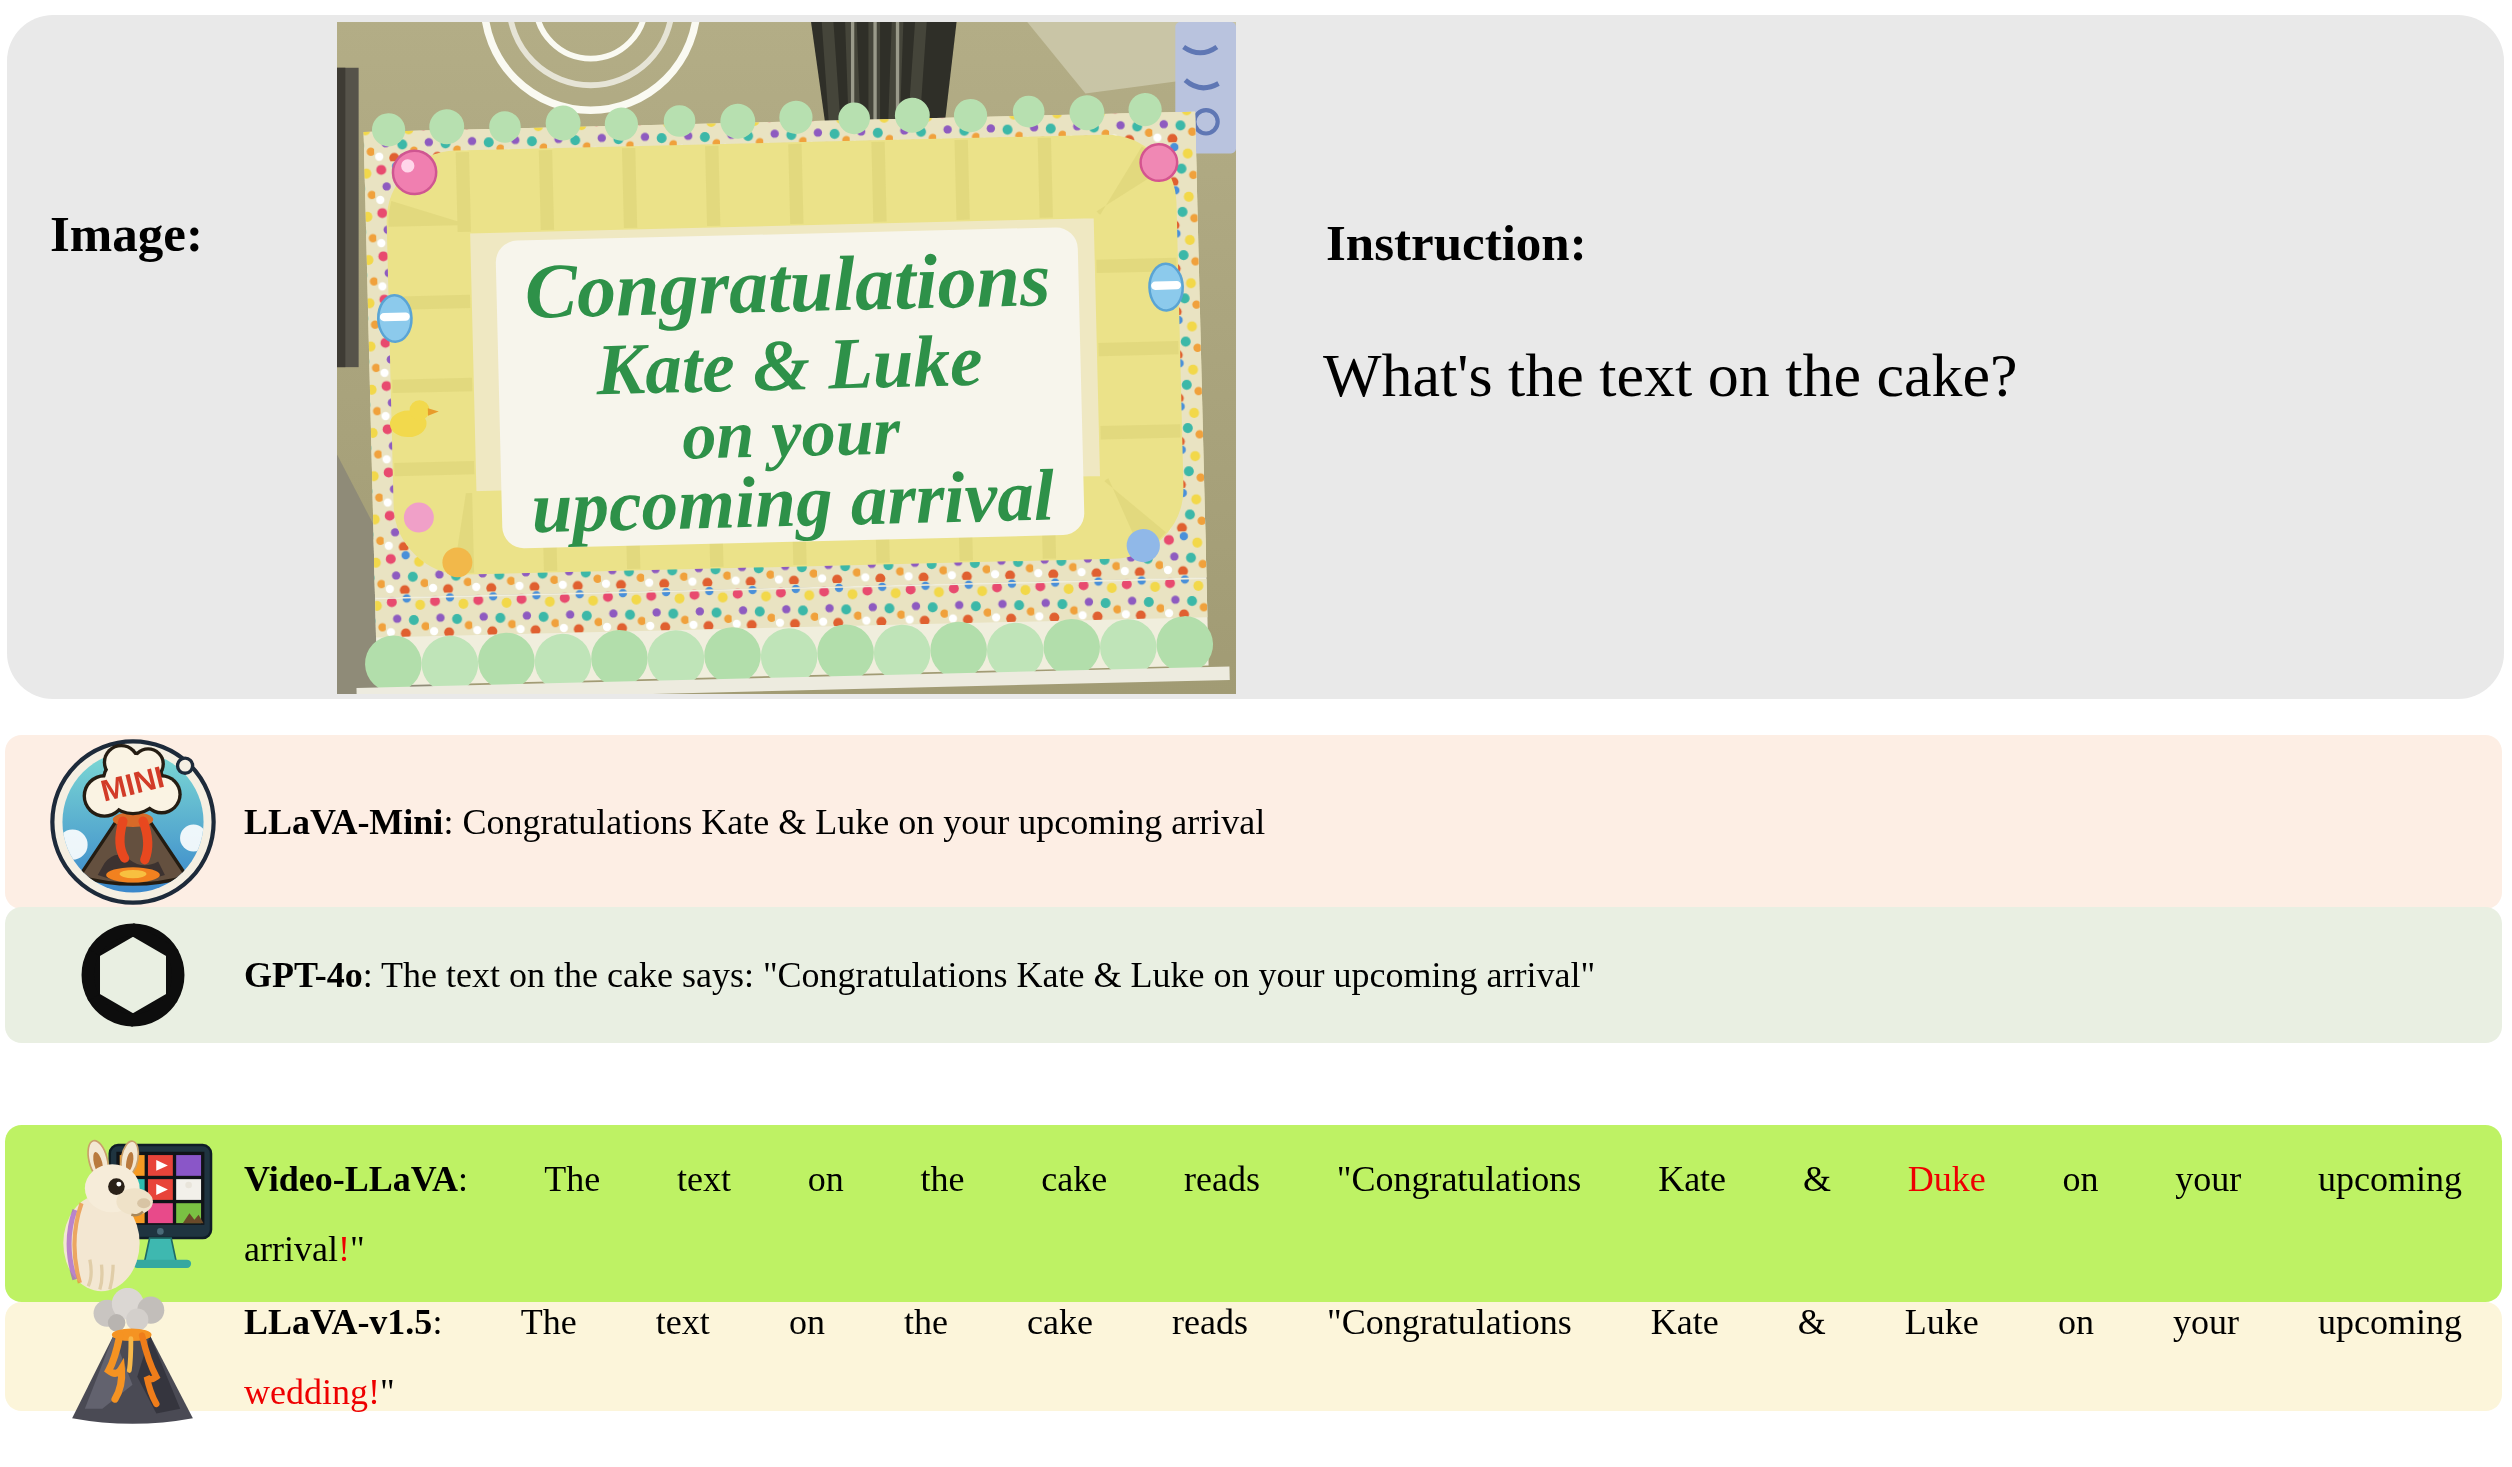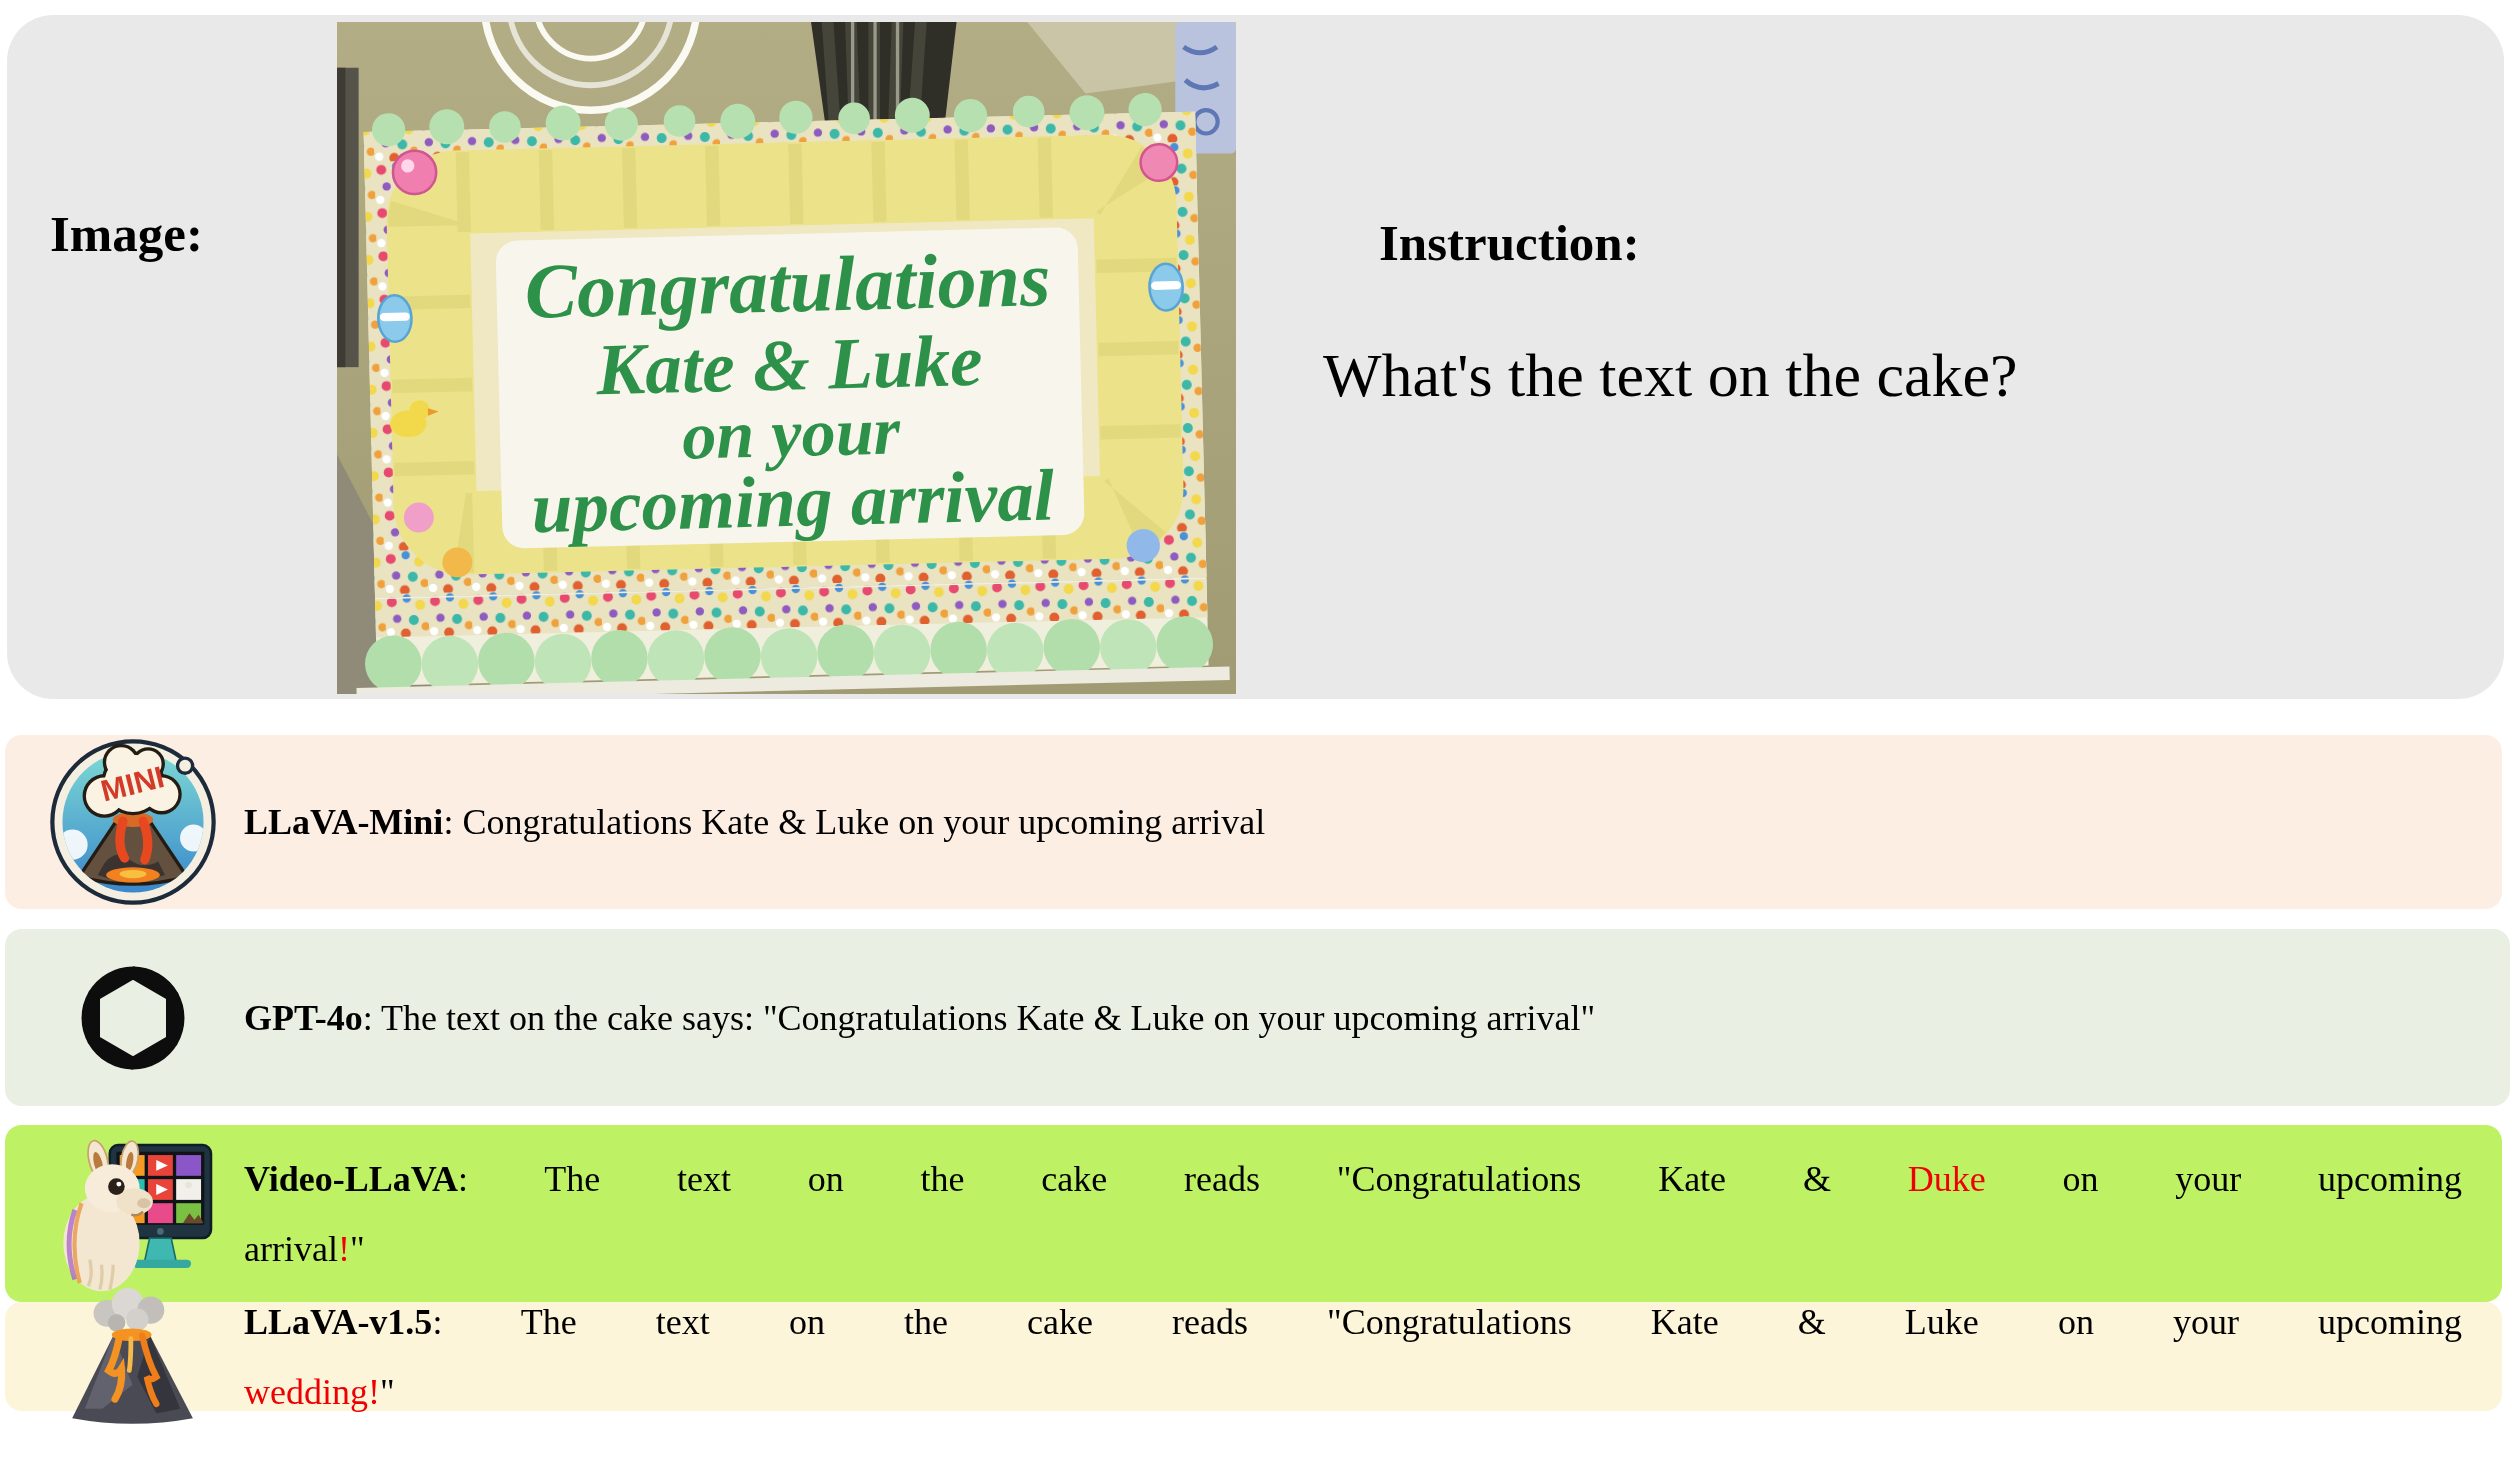--- a/index.html
+++ b/index.html
@@ -21,21 +21,21 @@
   .line .b{font-weight:bold;}
   .line .red{color:var(--red,#ee0000);}
 </style>
 </head>
 <body>
 
 <div class="abs top-panel"></div>
 
 <div class="abs hdr" style="left:50px;top:209px;">Image:</div>
 
-<div class="abs hdr" style="left:1379px;top:218px;text-align:center;">Instruction:</div>
+<div class="abs hdr" style="left:1326px;top:218px;text-align:center;">Instruction:</div>
 
 <div class="abs question" style="left:1323px;top:344px;">What's the text on the cake?</div>
 
 <div class="abs cake-photo">
 <svg width="899" height="672" viewBox="0 0 1081 808" xmlns="http://www.w3.org/2000/svg">
   <defs>
     <linearGradient id="tbl" x1="0" y1="0" x2="0" y2="1">
       <stop offset="0" stop-color="#b3ad86"></stop>
           <stop offset="1" stop-color="#a19b74"></stop>
     </linearGradient>
@@ -216,21 +216,21 @@
         <text x="100" y="68" text-anchor="middle" transform="rotate(-14 100 58)" font-family="'Liberation Sans',sans-serif" font-weight="bold" font-size="36" fill="#d23b28">MINI</text>
       </g>
       <circle cx="162" cy="34" r="9" fill="#f5efe2" stroke="#1d2a3a" stroke-width="4"></circle>
     </svg>
   </div>
   <div class="txt">
     <div class="line"><span class="b">LLaVA-Mini</span><span>: Congratulations Kate &amp; Luke on your upcoming arrival</span></div>
   </div>
 </div>
 
-<div class="abs row" style="top: 929px; height: 177px; background-color: rgb(233, 239, 226); padding-left: 8px;">
+<div class="abs row" style="top: 907px; height: 136px; background-color: rgb(233, 239, 226);">
   <div class="icon-wrap">
     <svg width="146" height="146" viewBox="-100 -100 200 200">
       <g stroke="#0d0d0d" stroke-width="17" fill="none">
         <path d="M 0 -62 A 62 62 0 0 1 53.7 -31 L 53.7 31"></path>
         <path d="M 0 -62 A 62 62 0 0 1 53.7 -31 L 53.7 31" transform="rotate(60)"></path>
         <path d="M 0 -62 A 62 62 0 0 1 53.7 -31 L 53.7 31" transform="rotate(120)"></path>
         <path d="M 0 -62 A 62 62 0 0 1 53.7 -31 L 53.7 31" transform="rotate(180)"></path>
         <path d="M 0 -62 A 62 62 0 0 1 53.7 -31 L 53.7 31" transform="rotate(240)"></path>
         <path d="M 0 -62 A 62 62 0 0 1 53.7 -31 L 53.7 31" transform="rotate(300)"></path>
       </g>

